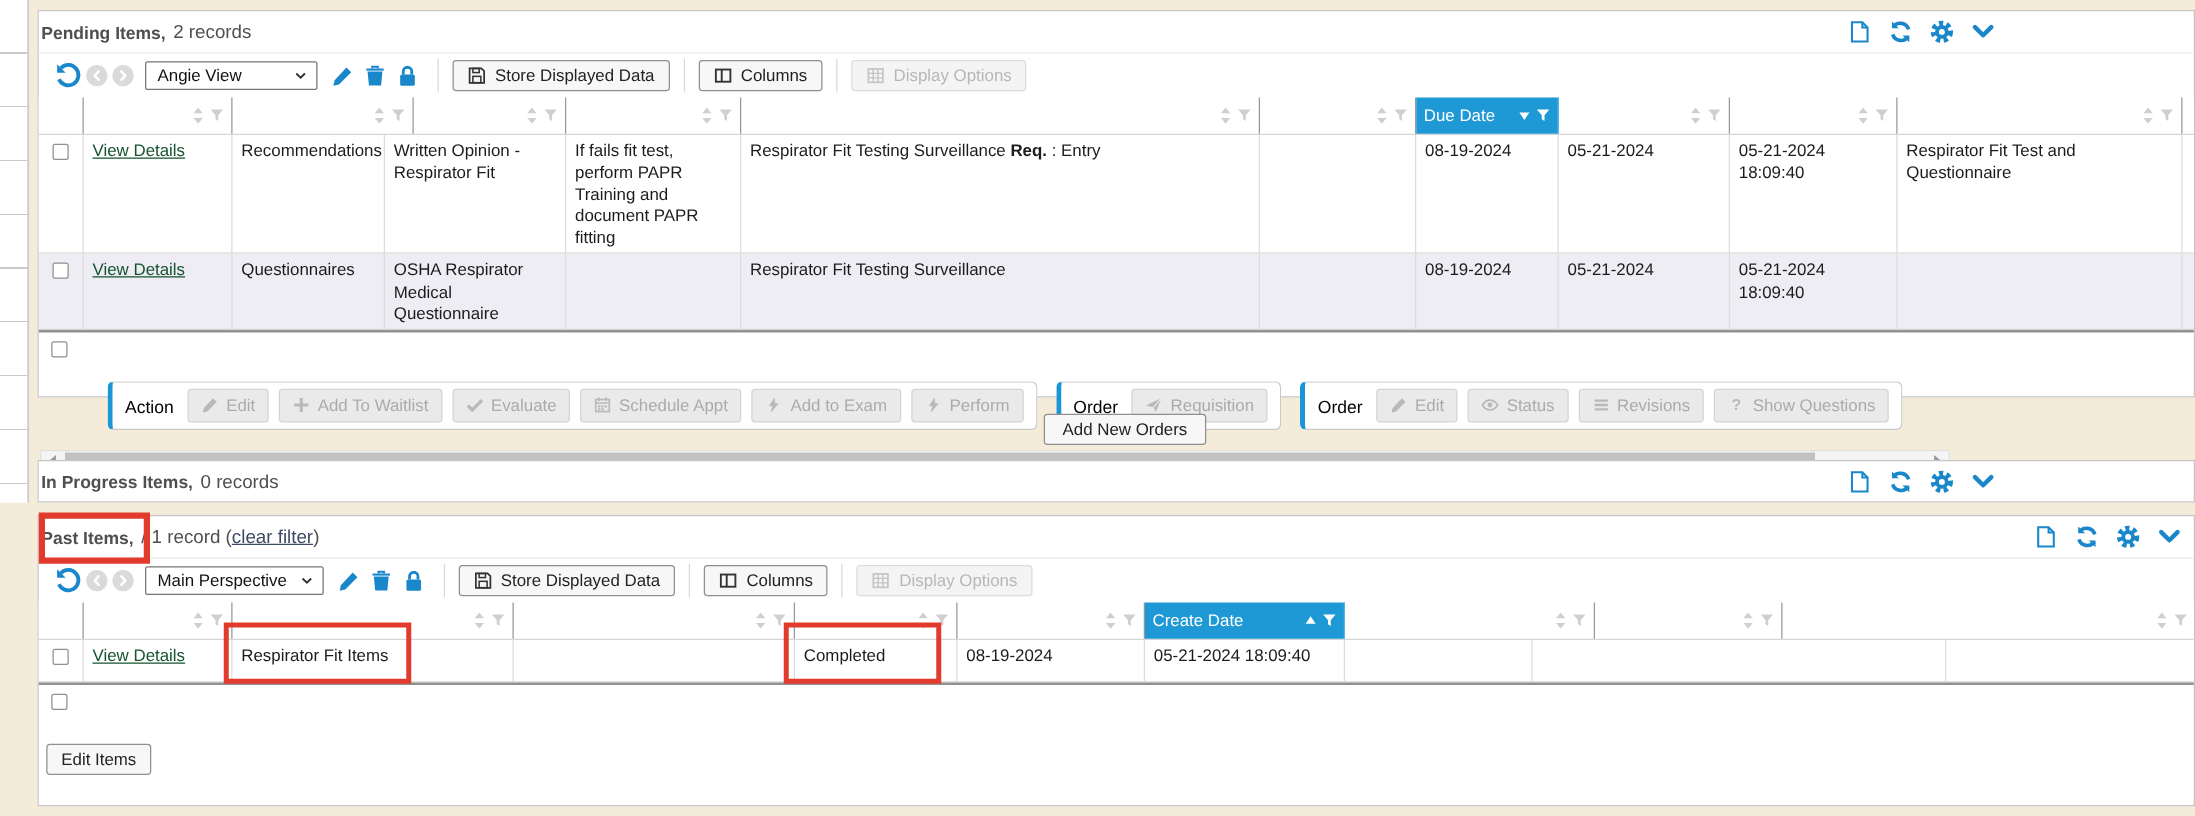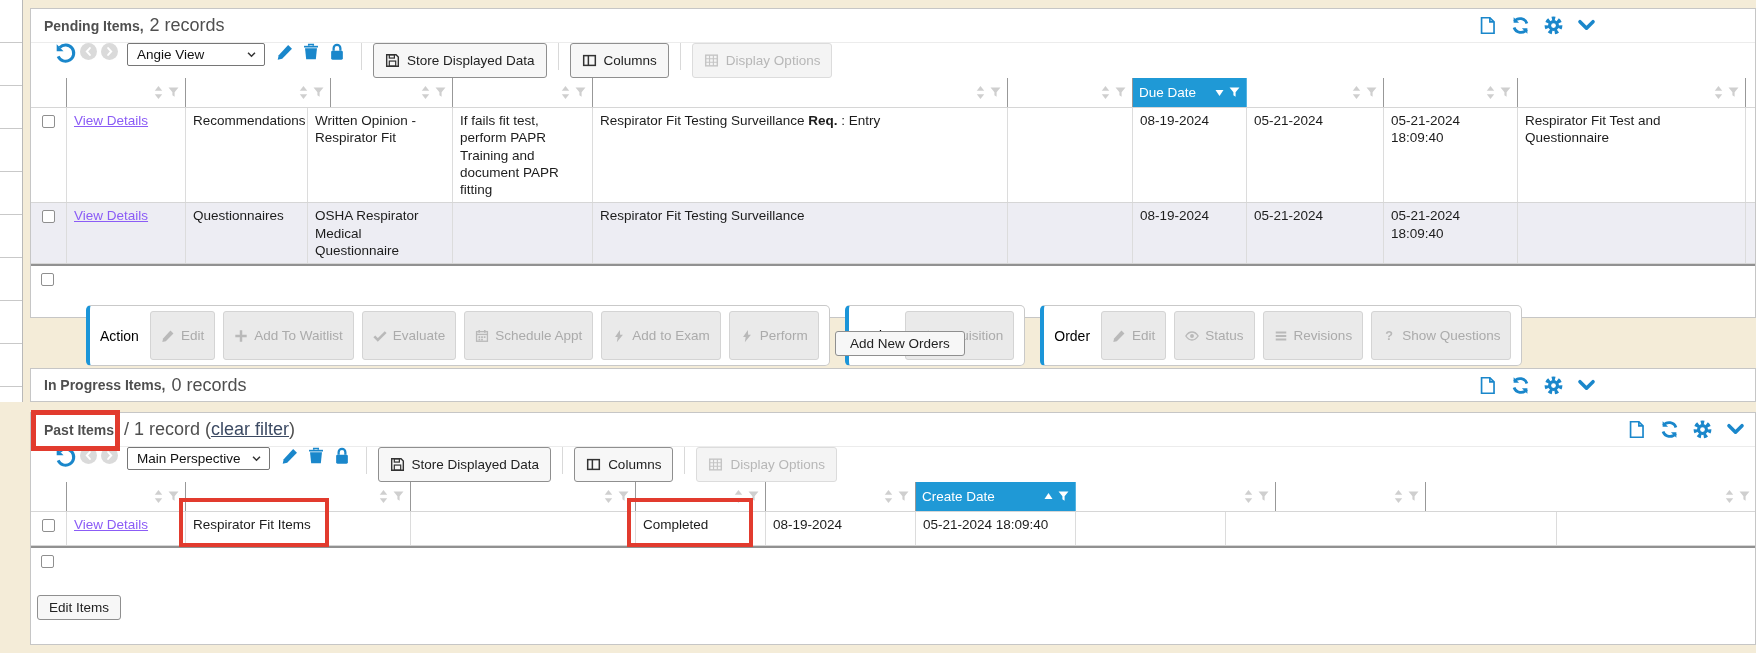--- a/index.html
+++ b/index.html
@@ -17,34 +17,34 @@
   }
   .card{
     position:absolute;left:30px;width:1726px;background:#fff;
     border:1px solid #c6c6c6;box-sizing:border-box;
   }
   .card-pending{top:8px;height:310px;}
   .card-progress{top:368px;height:34px;}
   .card-past{top:412px;height:233px;}
 
   .section-hdr{
-    height:34px;display:flex;align-items:center;padding:0 13px;
+    height:34px;display:flex;align-items:center;padding:0 2px;
     position:relative;border-bottom:1px solid #ececec;box-sizing:border-box;
   }
   .card-progress .section-hdr{border-bottom:none;height:32px;}
   .sec-title{font-weight:bold;color:#4f4f4f;font-size:14px;white-space:nowrap;}
-  .sec-count{color:#4f4f4f;font-size:18px;margin-left:6px;white-space:nowrap;}
+  .sec-count{color:#4f4f4f;font-size:15px;margin-left:6px;white-space:nowrap;}
   .sec-count a,.clear-filter{color:#3c4a63;text-decoration:underline;cursor:pointer;}
   .hdr-icons{position:absolute;right:159px;top:0;height:100%;display:flex;align-items:center;gap:14px;color:#1a87cb;}
   .card-past .hdr-icons{right:10px;}
   .ic{display:inline-block;line-height:0;}
   .ic svg{width:100%;height:100%;display:block;}
   .hdr-icons .ic{width:19px;height:19px;cursor:pointer;}
 
-  .toolbar{height:35px;display:flex;padding:0 20px;}
+  .toolbar{height:35px;display:flex;align-items:center;padding:0 9px;}
   .tb-ic{width:18px;height:18px;color:#1a87cb;margin:0 4px;cursor:pointer;}
   .tb-ic.undo{width:21px;height:21px;margin-right:2px;}
   .nav-circle{width:17px;height:17px;border-radius:50%;background:#dadada;color:#fff;
     display:inline-flex;align-items:center;justify-content:center;margin:0 2px;}
   .nav-circle .ic{width:11px;height:11px;}
   .select{border:1px solid #767676;border-radius:2px;background:#fff;height:23px;
     display:flex;align-items:center;justify-content:space-between;gap:10px;
     padding:0 7px 0 9px;font-size:13.5px;min-width:138px;margin:0 7px;cursor:pointer;box-sizing:border-box;color:#111;}
   .select .ic{width:11px;height:11px;color:#333;}
   .tb-sep{width:1px;height:27px;background:#d9d9d9;margin:0 11px;}
@@ -66,33 +66,33 @@
   .funnel-ic{width:11px;height:11px;color:#cfcfcf;flex:0 0 auto;}
   .sorted .funnel-ic{color:#fff;}
   .g-row{display:flex;background:#fff;border-bottom:1px solid #d6d6d6;}
   .g-row.alt{background:#ededf3;}
   .g-cell{padding:4px 7px;font-size:13.5px;color:#1c1c1c;border-right:1px solid #dcdcdc;
     box-sizing:border-box;line-height:1.28;position:relative;flex:0 0 auto;overflow:visible;}
   .cbcell{display:flex;justify-content:center;padding-top:7px;}
   .cb{width:13px;height:13px;border:1px solid #8f8f8f;border-radius:2px;background:#fff;display:inline-block;box-sizing:border-box;}
   .g-hcell .cb{border-color:#fff;margin:0 auto;}
   .g-hcell.cbhead{justify-content:center;padding:0;}
-  .link{color:#8b5cf6;text-decoration:underline;cursor:pointer;}
+  .link{color:#14532d;text-decoration:underline;cursor:pointer;}
   .card-pending .g-grid > .g-row:nth-child(2){min-height:55px;}
   .card-pending .g-grid > .g-row:nth-child(3){min-height:46px;}
   .card-past .g-grid > .g-row:nth-child(2){min-height:33px;}
 
   .cb-row{border-top:2px solid #919191;padding:7px 0 7px 10px;display:flex;}
 
   .action-bar{display:flex;gap:15px;padding:12px 0 10px 55px;}
   .ag{display:flex;align-items:center;gap:8px;border:1px solid #c9c9c9;border-left:4px solid #1b95d8;
     border-radius:5px;padding:5px 10px;background:#fff;}
   .ag-label{font-size:14px;color:#000;margin-right:3px;}
-  .abtn{display:inline-flex;align-items:flex-end;gap:6px;border:1px solid #d4d4d4;background:#eaeaea;
-    border-radius:3px;padding:16px 10px;font-size:13.5px;color:#ababab;white-space:nowrap;cursor:default;}
+  .abtn{display:inline-flex;align-items:flex-start;gap:6px;border:1px solid #d4d4d4;background:#eaeaea;
+    border-radius:3px;padding:5px 10px;font-size:13.5px;color:#ababab;white-space:nowrap;cursor:default;}
   .abtn .ic{width:14px;height:14px;color:#b9b9b9;}
 
   .hscroll{position:relative;margin:6px 0 0 1px;width:1528px;height:17px;background:#f4f4f4;
     border:1px solid #e0e0e0;box-sizing:border-box;}
   .scroll-thumb{position:absolute;left:19px;top:1px;bottom:1px;width:1400px;background:#c1c1c1;}
   .scroll-arrow{position:absolute;top:2px;width:8px;height:11px;color:#9a9a9a;}
   .scroll-arrow.left{left:5px;} .scroll-arrow.right{right:5px;}
 
   .add-orders{position:absolute;top:331px;left:835px;height:25px;padding:2px 14px;
     border:1px solid #8f8f8f;border-radius:3px;background:#f7f7f7;font-size:13.5px;color:#222;

